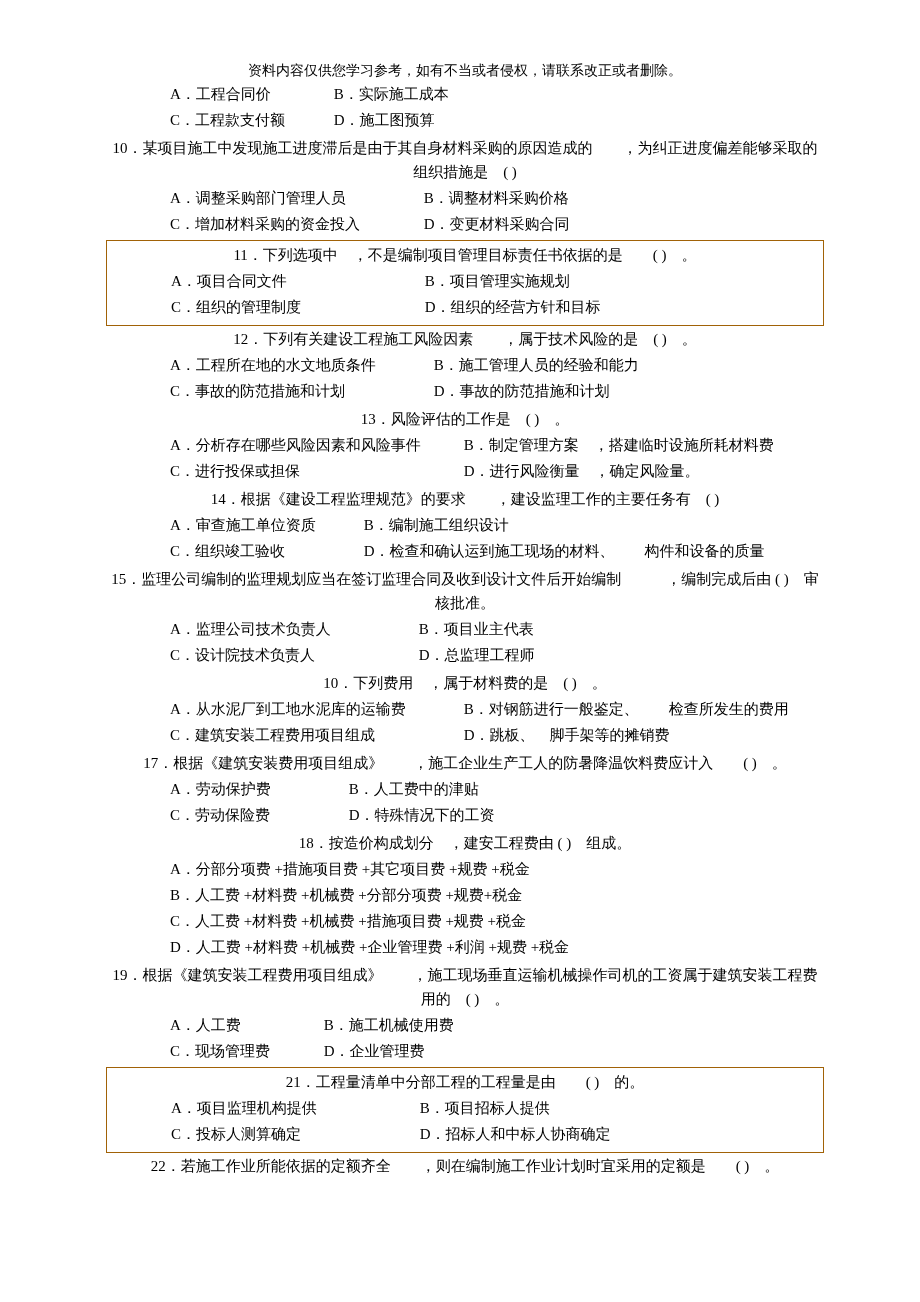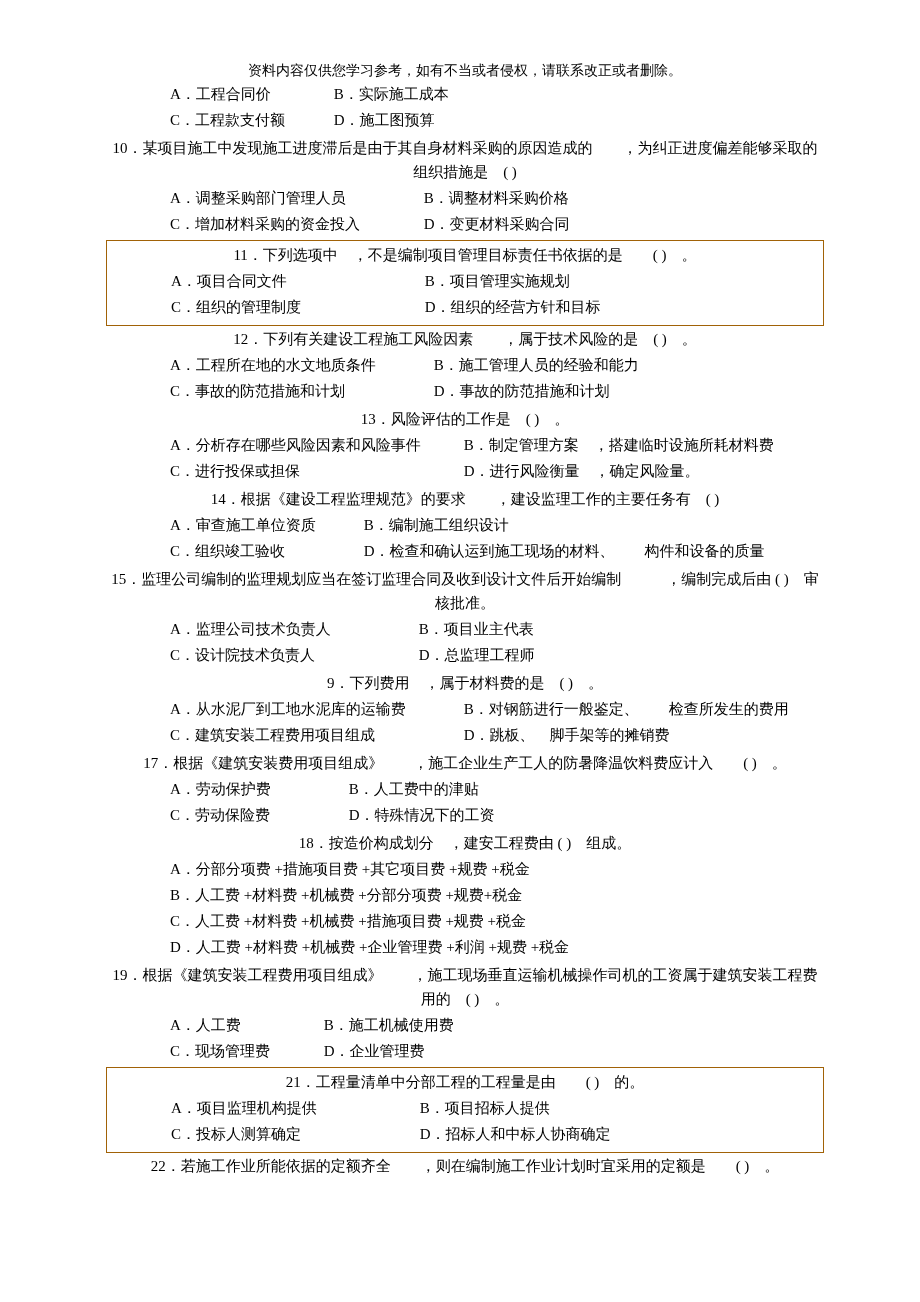--- a/index.html
+++ b/index.html
@@ -143,21 +143,21 @@
         <span class="opt">B．项目业主代表</span>
       </div>
       <div class="opt-row">
         <span class="opt wspan" style="min-width:245px">C．设计院技术负责人</span>
         <span class="opt">D．总监理工程师</span>
       </div>
     </div>
   </div>
 
   <div class="question">
-    <div class="q-stem">9．下列费用　，属于材料费的是　( )　。</div>
+    <div class="q-stem">10．下列费用　，属于材料费的是　( )　。</div>
     <div class="options">
       <div class="opt-row">
         <span class="opt wspan" style="min-width:290px">A．从水泥厂到工地水泥库的运输费</span>
         <span class="opt">B．对钢筋进行一般鉴定、　　检查所发生的费用</span>
       </div>
       <div class="opt-row">
         <span class="opt wspan" style="min-width:290px">C．建筑安装工程费用项目组成</span>
         <span class="opt">D．跳板、　脚手架等的摊销费</span>
       </div>
     </div>

